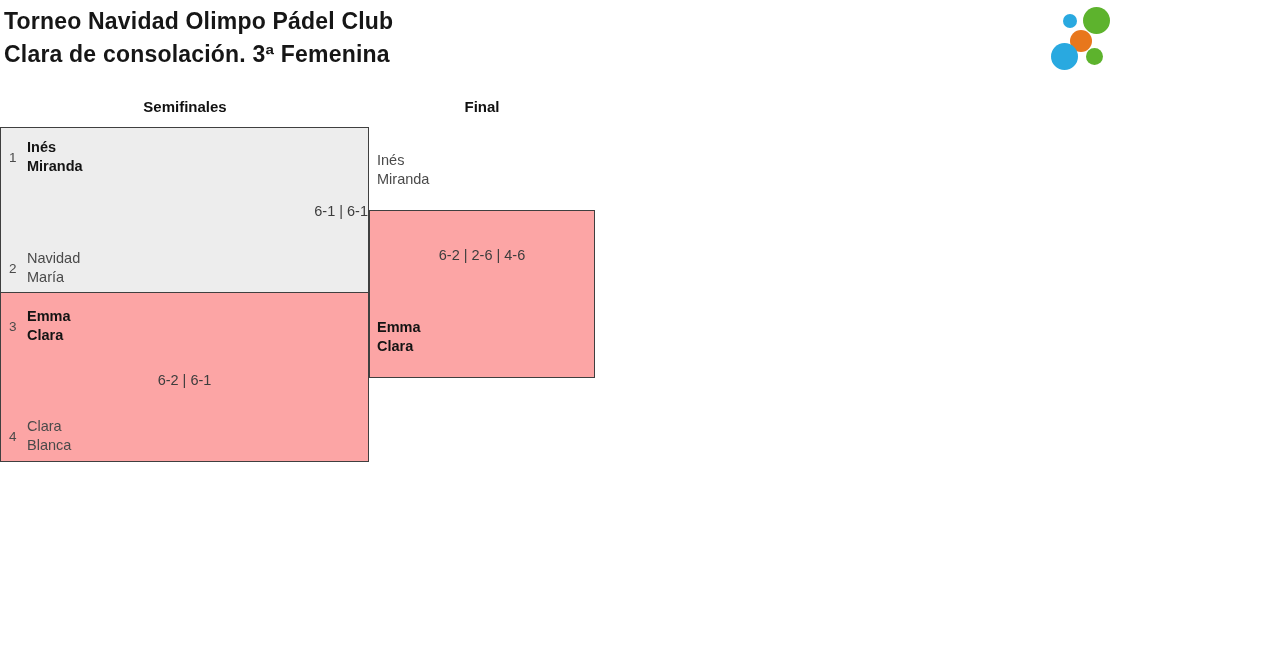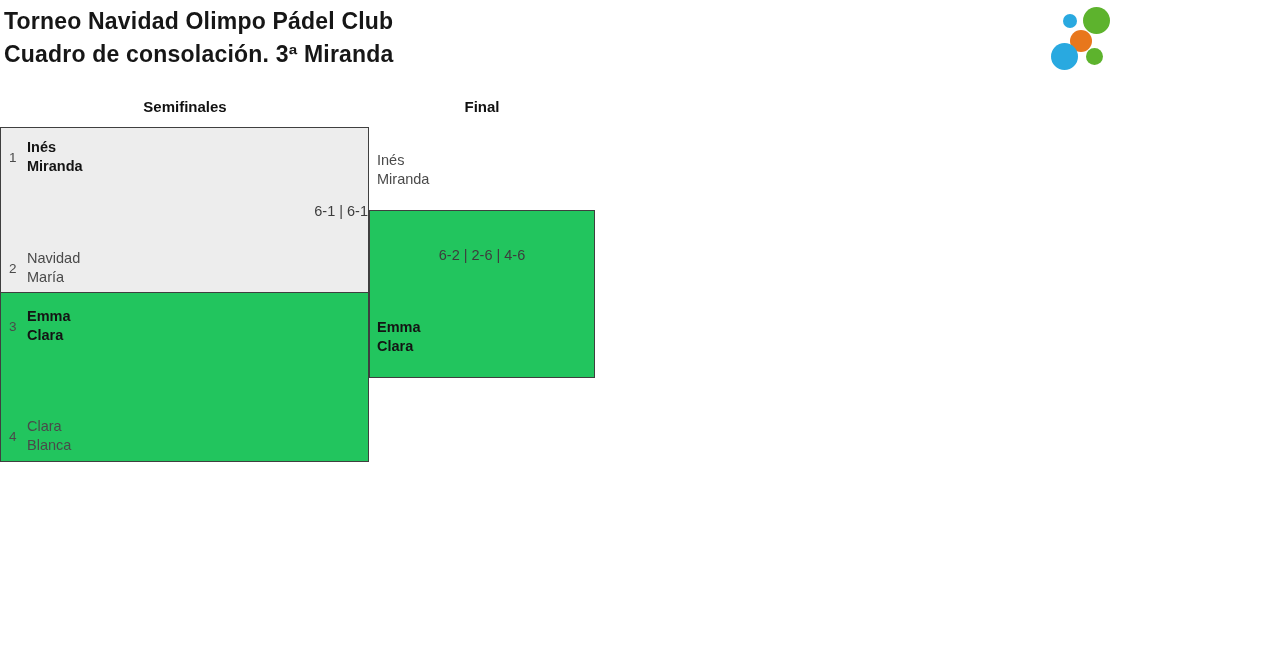--- a/index.html
+++ b/index.html
@@ -62,21 +62,21 @@
     font-weight: 700;
     color: #111111;
   }
   .round-label.semis { left: 0; width: 370px; }
   .round-label.final { left: 369px; width: 226px; }
 
   
   .match {
     position: absolute;
     border: 1px solid #3f3f3f;
-    background: #22c55e;
+    background: #fca5a5;
   }
   .match.sf1 { left: 0; top: 127px; width: 369px; height: 166px; background: #ededed; }
   .match.sf2 { left: 0; top: 292px; width: 369px; height: 170px; }
   .match.final-box { left: 369px; top: 210px; width: 226px; height: 168px; }
 
   .team {
     position: absolute;
     left: 8px;
     display: flex;
     align-items: center;
@@ -123,21 +123,21 @@
 
   .final-box .score { top: 36px; }
 </style>
 </head>
 <body>
 
 <div id="canvas">
 
   <div class="page-title">
     <div>Torneo Navidad Olimpo Pádel Club</div>
-    <div>Cuadro de consolación. 3ª Miranda</div>
+    <div>Clara de consolación. 3ª Femenina</div>
   </div>
 
   <a class="logo">
     <span class="logo-dots">
       <span class="dot dot-blue-small"></span>
       <span class="dot dot-green-large"></span>
       <span class="dot dot-orange"></span>
       <span class="dot dot-blue-large"></span>
       <span class="dot dot-green-small"></span>
     </span>
@@ -165,20 +165,21 @@
   </div>
 
   <div class="match sf2">
     <div class="team team-top">
       <span class="seed">3</span>
       <span class="players winner">
         <span>Emma</span>
         <span>Clara</span>
       </span>
     </div>
+    <div class="score">6-2 | 6-1</div>
     <div class="team team-bottom">
       <span class="seed">4</span>
       <span class="players loser">
         <span>Clara</span>
         <span>Blanca</span>
       </span>
     </div>
   </div>
 
   <div class="finalist finalist-top loser">

